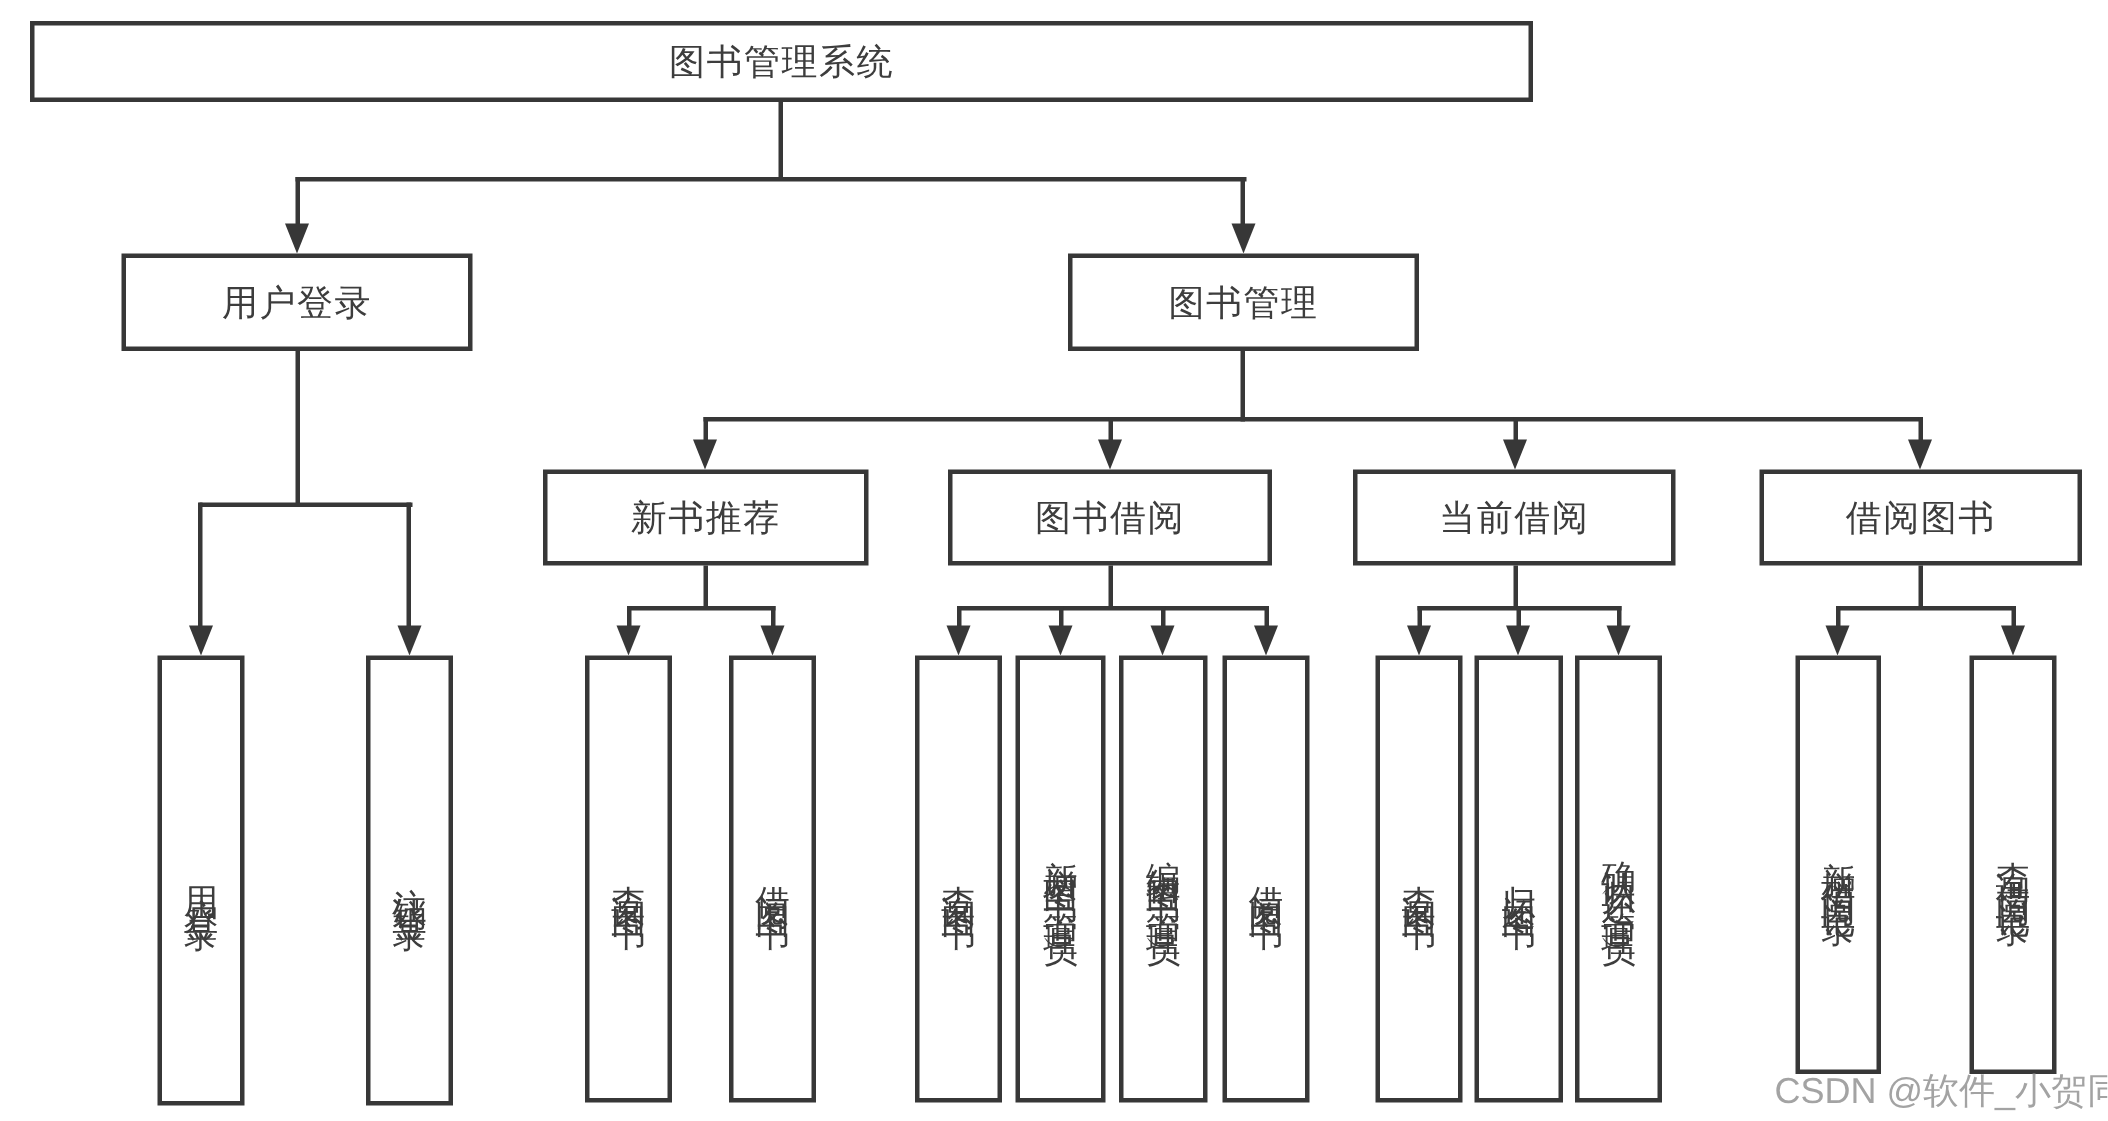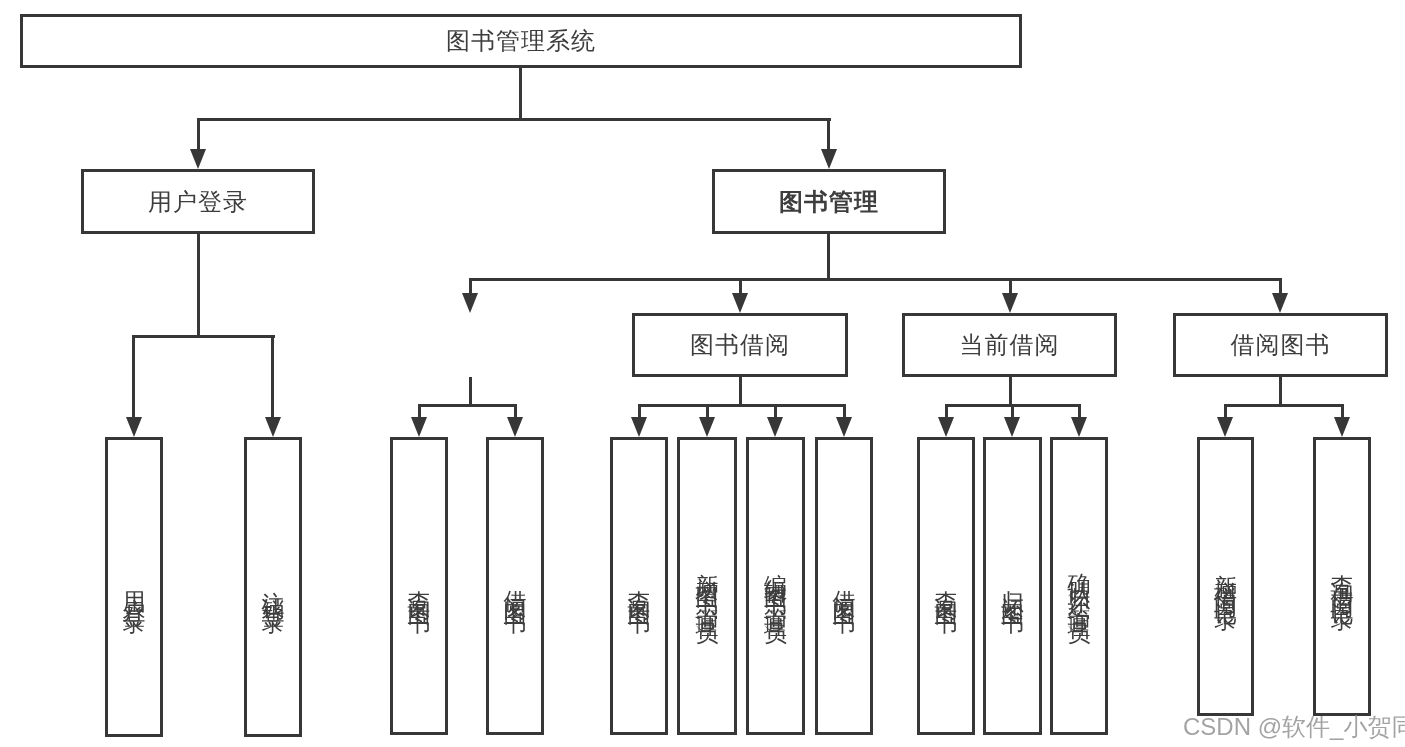--- a/index.html
+++ b/index.html
@@ -71,21 +71,21 @@
   <div class="vline" style="left:519px; top:68px; height:52px;"></div>
   <div class="hline" style="left:197px; top:118px; width:634px;"></div>
   <div class="vline" style="left:197px; top:118px; height:33px;"></div>
   <div class="arrow" style="left:190px; top:149px;"></div>
   <div class="vline" style="left:827px; top:118px; height:33px;"></div>
   <div class="arrow" style="left:821px; top:149px;"></div>
 
   <div class="box" style="left:81px; top:169px; width:234px; height:65px;">
     <span>用户登录</span>
   </div>
-  <div class="box" style="left:712px; top:169px; width:234px; height:65px;font-weight:bold;">
+  <div class="box" style="left:712px; top:169px; width:234px; height:65px;">
     <span>图书管理</span>
   </div>
 
   <div class="vline" style="left:197px; top:234px; height:103px;"></div>
   <div class="hline" style="left:133px; top:335px; width:142px;"></div>
   <div class="vline" style="left:132px; top:335px; height:84px;"></div>
   <div class="arrow" style="left:126px; top:417px;"></div>
   <div class="vline" style="left:271px; top:335px; height:84px;"></div>
   <div class="arrow" style="left:265px; top:417px;"></div>
 
@@ -93,20 +93,23 @@
   <div class="hline" style="left:469px; top:278px; width:813px;"></div>
   <div class="vline" style="left:469px; top:278px; height:18px;"></div>
   <div class="arrow" style="left:462px; top:293px;"></div>
   <div class="vline" style="left:739px; top:278px; height:18px;"></div>
   <div class="arrow" style="left:732px; top:293px;"></div>
   <div class="vline" style="left:1009px; top:278px; height:18px;"></div>
   <div class="arrow" style="left:1002px; top:293px;"></div>
   <div class="vline" style="left:1279px; top:278px; height:18px;"></div>
   <div class="arrow" style="left:1272px; top:293px;"></div>
 
+  <div class="box" style="left:362px; top:313px; width:217px; height:64px;">
+    <span>新书推荐</span>
+  </div>
   <div class="box" style="left:632px; top:313px; width:216px; height:64px;">
     <span>图书借阅</span>
   </div>
   <div class="box" style="left:902px; top:313px; width:215px; height:64px;">
     <span>当前借阅</span>
   </div>
   <div class="box" style="left:1173px; top:313px; width:215px; height:64px;">
     <span>借阅图书</span>
   </div>
 

